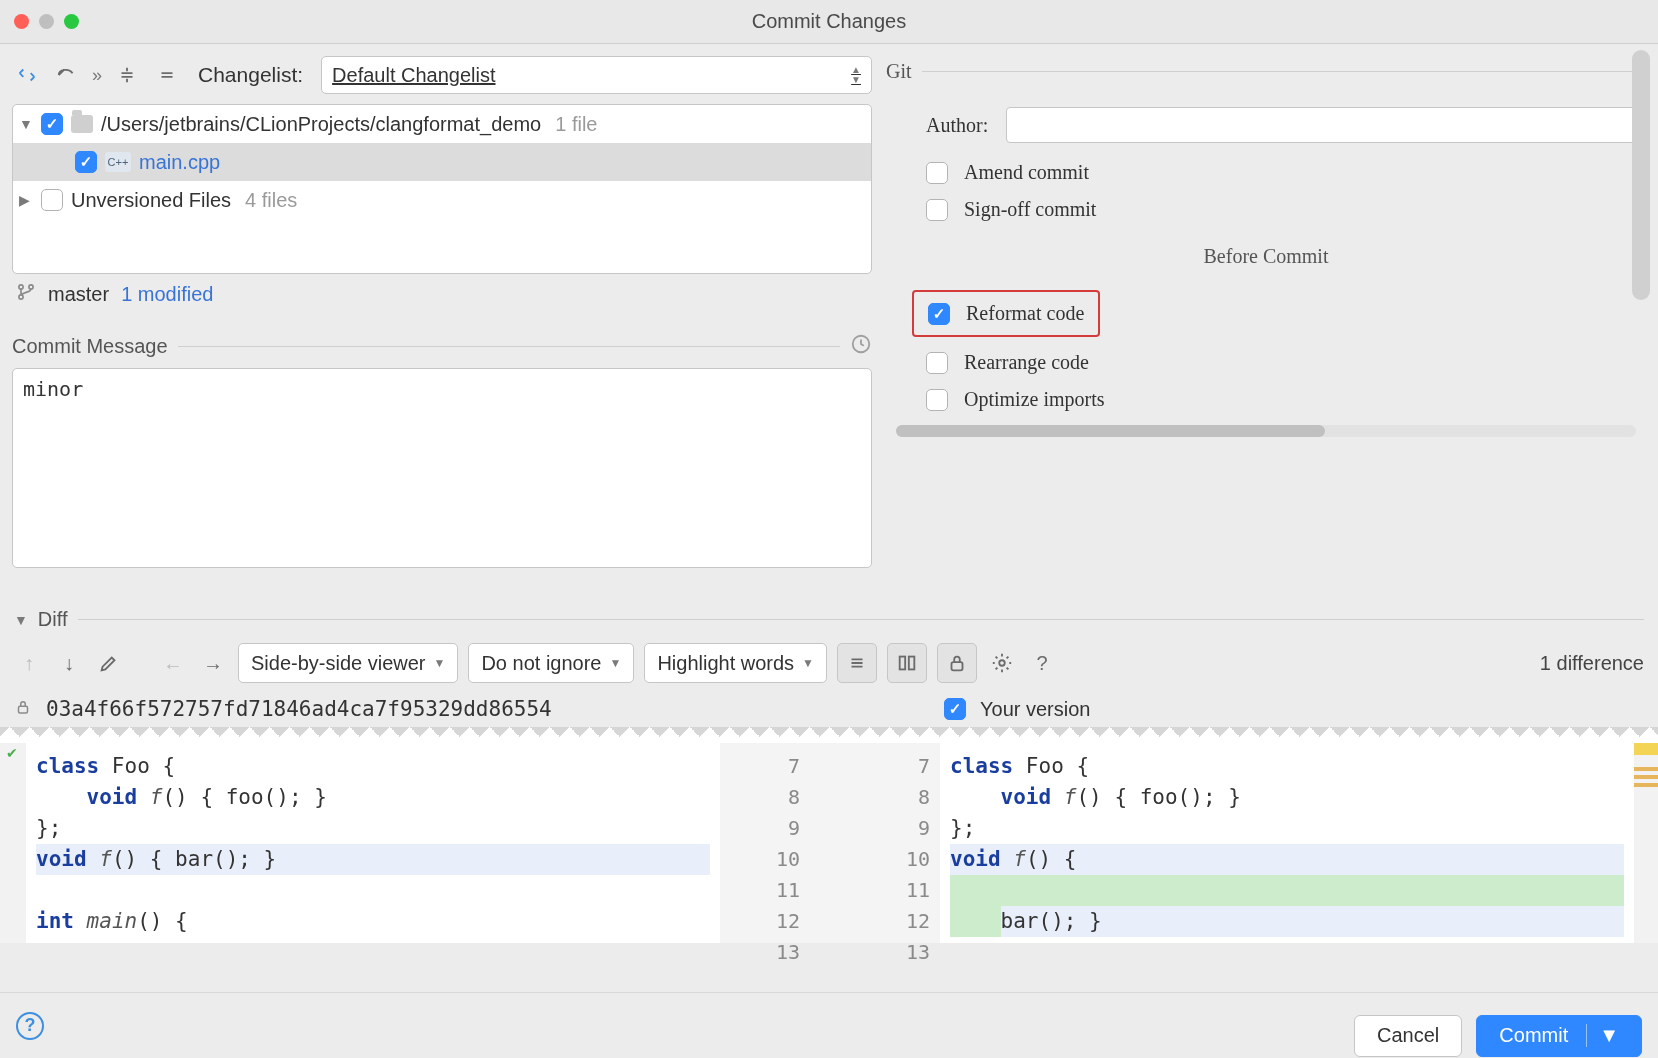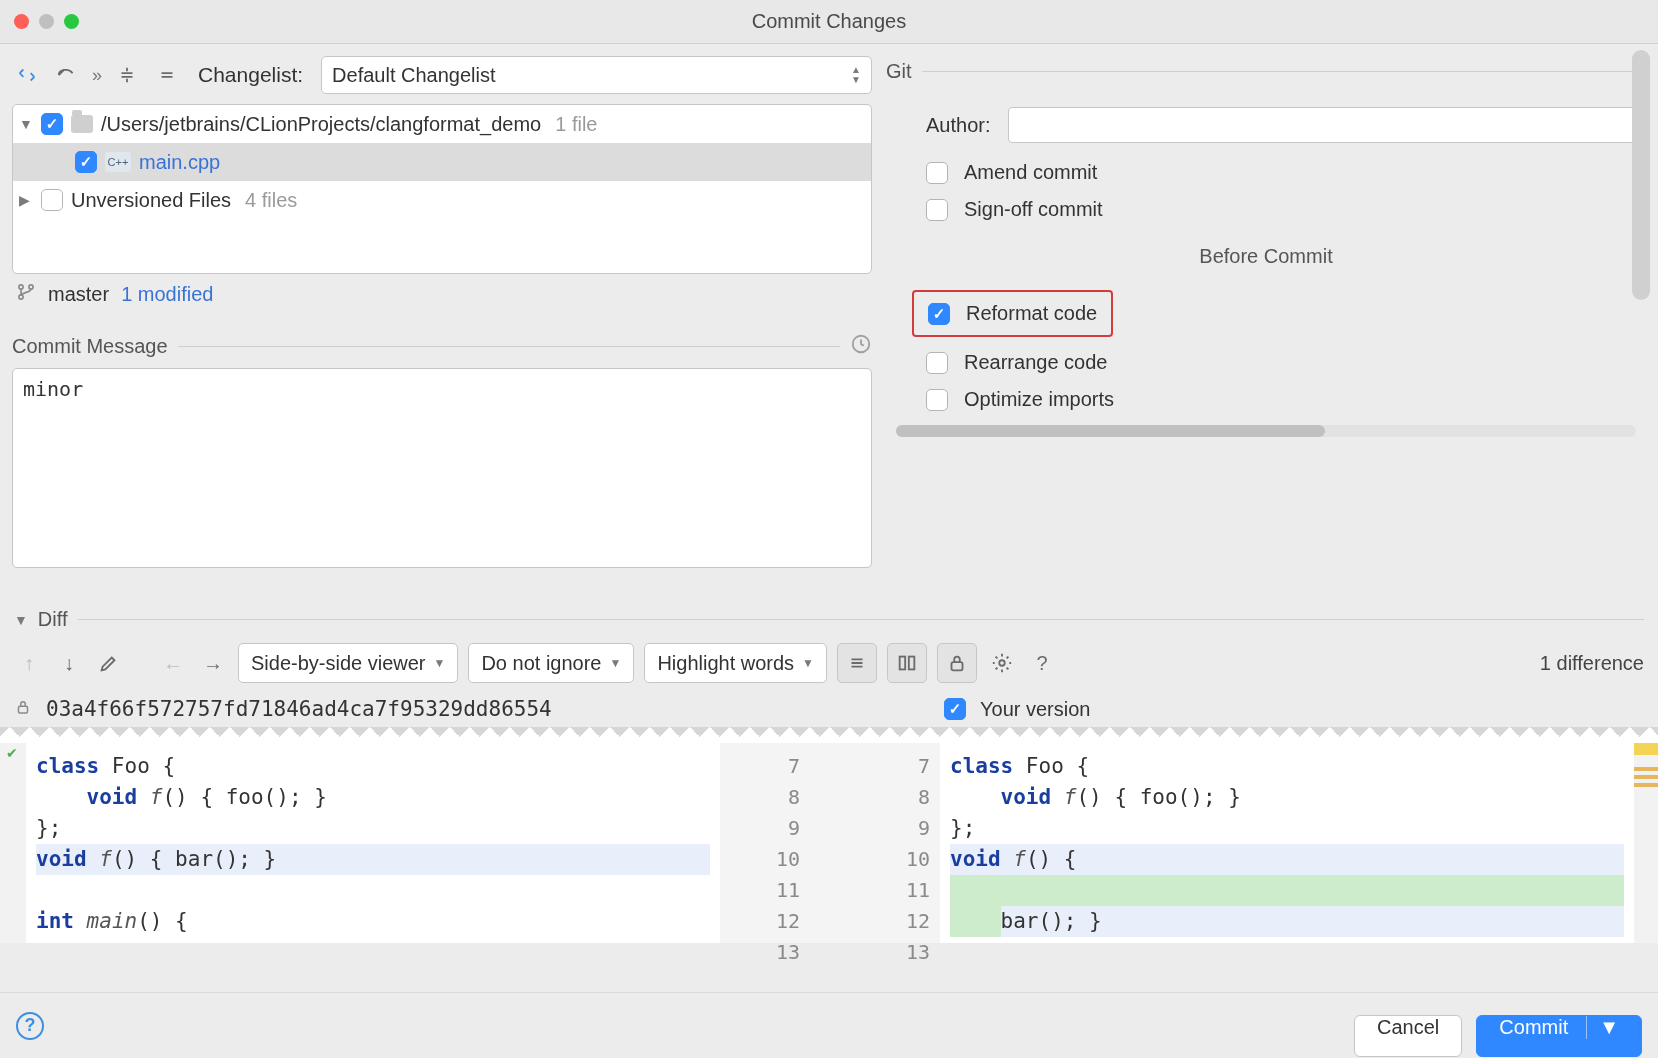--- a/index.html
+++ b/index.html
@@ -21,29 +21,29 @@
   position: relative;
 }
 .traffic-lights { display: flex; gap: 10px; padding-left: 14px; }
 .tl { width: 15px; height: 15px; border-radius: 50%; }
 .tl.red { background: #ff5f57; }
 .tl.yellow { background: #bfbfbf; }
 .tl.green { background: #28c840; }
 .title-text { position: absolute; left: 0; right: 0; text-align: center; font-size: 20px; color: #4a4a4a; }
 .main-split { display: flex; padding: 10px 12px 0 12px; gap: 14px; height: 560px; }
 .left-col { flex: 1; display: flex; flex-direction: column; }
-.right-col { width: 760px; position: relative; }
+.right-col { width: 760px; position: relative; font-family: Liberation Serif, serif; }
 .toolbar-row { display: flex; align-items: center; gap: 10px; height: 42px; }
 .icon-btn { width: 30px; height: 30px; display: flex; align-items: center; justify-content: center; color: #6b6b6b; }
 .svg-ico { width: 22px; height: 22px; }
 .chevron-more { font-size: 18px; color: #7a7a7a; }
 .label-cl { font-size: 21px; color: #333; margin-left: 6px; }
 .changelist-select {
   flex: 1; height: 38px; background: #fff; border: 1px solid #c6c6c6; border-radius: 5px;
-  display: flex; align-items: center; padding: 0 10px; justify-content: space-between; margin-left: 8px;
+  display: flex; align-items: center; padding: 0 10px; justify-content: space-between; margin-left: 8px; text-decoration: underline;
 }
 .stepper {
   display: flex; flex-direction: column; gap: 2px;
 }
 .stepper .st { font-size: 10px; color: #7a7a7a; line-height: 8px; }
 .tree {
   margin-top: 8px; border: 1px solid #c6c6c6; border-radius: 5px; background: #fff;
   height: 170px; overflow: hidden;
 }
 .tree-row {
@@ -110,21 +110,21 @@
 .changed { background: #e9effa; display: block; }
 .added { background: #cdeccb; display: inline-block; }
 .annot-bar { width: 24px; height: 200px; background: #f2f2f2; position: relative; }
 .annot-bar .y { position: absolute; top: 0; left: 0; right: 0; height: 12px; background: #f4d455; }
 .annot-bar .b { position: absolute; left: 0; right: 0; height: 4px; background: #e7b65c; }
 .footer {
   position: absolute; bottom: 0; left: 0; right: 0; height: 66px;
   display: flex; align-items: center; padding: 0 16px; gap: 14px; background: #ececec; border-top: 1px solid #d9d9d9;
 }
 .help-circle { width: 28px; height: 28px; border: 2px solid #3d8fe0; border-radius: 50%; color: #3d8fe0; display: flex; align-items: center; justify-content: center; font-weight: bold; font-size: 18px;}
-.btn { height: 42px; border: 1px solid #c6c6c6; border-radius: 6px; background: #fff; padding: 0 22px; display: flex; align-items: flex-start; font-size: 20px; color: #333; margin-top: 20px; }
+.btn { height: 42px; border: 1px solid #c6c6c6; border-radius: 6px; background: #fff; padding: 0 22px; display: flex; align-items: center; font-size: 20px; color: #333; margin-top: 20px; }
 .btn.primary { background: #2f88ff; color: #fff; border-color: #2f88ff; display: flex; gap: 18px; }
 .btn.primary .dd { border-left: 1px solid rgba(255,255,255,0.5); padding-left: 12px; }
 </style>
 </head>
 <body>
 
 <div class="titlebar">
   <div class="traffic-lights">
     <div class="tl red"></div>
     <div class="tl yellow"></div>

